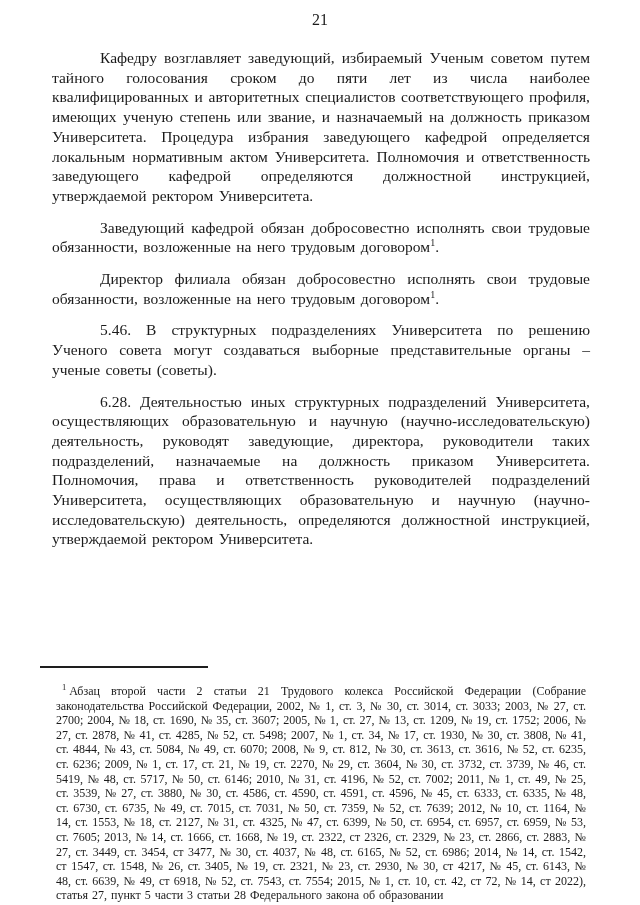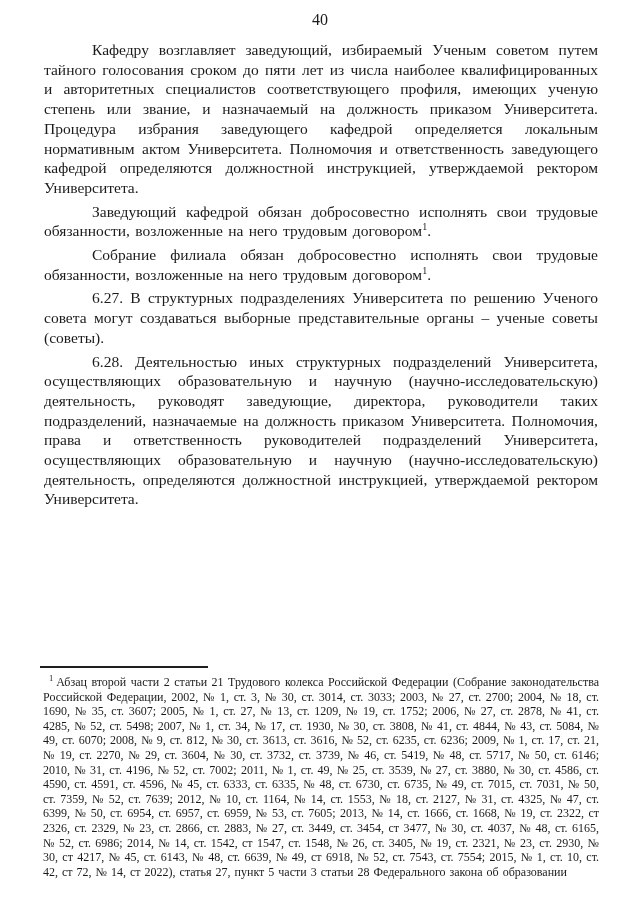--- a/index.html
+++ b/index.html
@@ -26,21 +26,21 @@
     font-size: 16px;
     line-height: 20px;
   }
   .body-text {
     position: absolute;
     top: 36px;
     left: 40px;
     width: 562px;
   }
   .para {
-    margin: 4px;
+    margin: 12px;
     font-size: 15.5px;
     line-height: 19.7px;
     text-align: justify;
     text-indent: 48px;
     word-spacing: 1.5px;
   }
   .fref {
     font-size: 10px;
     line-height: 0;
     vertical-align: super;
@@ -51,54 +51,54 @@
     left: 40px;
     width: 562px;
   }
   .footnote-separator {
     width: 168px;
     height: 0;
     border-top: 2px solid #1e1e1e;
     margin: 0 0 7px 0;
   }
   .footnote-text {
-    margin: 3px;
+    margin: 16px;
     font-size: 12px;
     line-height: 14.6px;
     text-align: justify;
     text-indent: 6px;
     word-spacing: 1px;
   }
   .footnote-text .fmark {
     font-size: 8.5px;
     line-height: 0;
     vertical-align: super;
   }
   .footnote-text .ftext {
     margin-left: 3px;
   }
 </style>
 </head>
 <body>
 
 <div class="page">
 
-  <div class="page-number">40</div>
+  <div class="page-number">21</div>
 
   <div class="body-text">
 
     <p class="para">Кафедру возглавляет заведующий, избираемый Ученым советом путем тайного голосования сроком до пяти лет из числа наиболее квалифицированных и авторитетных специалистов соответствующего профиля, имеющих ученую степень или звание, и назначаемый на должность приказом Университета. Процедура избрания заведующего кафедрой определяется локальным нормативным актом Университета. Полномочия и ответственность заведующего кафедрой определяются должностной инструкцией, утверждаемой ректором Университета.</p>
 
     <p class="para"><span>Заведующий кафедрой обязан добросовестно исполнять свои трудовые обязанности, возложенные на него трудовым договором</span><sup class="fref">1</sup><span>.</span></p>
 
 
 
-    <p class="para"><span>Собрание филиала обязан добросовестно исполнять свои трудовые обязанности, возложенные на него трудовым договором</span><sup class="fref">1</sup><span>.</span></p>
+    <p class="para"><span>Директор филиала обязан добросовестно исполнять свои трудовые обязанности, возложенные на него трудовым договором</span><sup class="fref">1</sup><span>.</span></p>
 
-    <p class="para">6.27. В структурных подразделениях Университета по решению Ученого совета могут создаваться выборные представительные органы – ученые советы (советы).</p>
+    <p class="para">5.46. В структурных подразделениях Университета по решению Ученого совета могут создаваться выборные представительные органы – ученые советы (советы).</p>
 
 
     <p class="para">6.28. Деятельностью иных структурных подразделений Университета, осуществляющих образовательную и научную (научно-исследовательскую) деятельность, руководят заведующие, директора, руководители таких подразделений, назначаемые на должность приказом Университета. Полномочия, права и ответственность руководителей подразделений Университета, осуществляющих образовательную и научную (научно-исследовательскую) деятельность, определяются должностной инструкцией, утверждаемой ректором Университета.</p>
 
   </div>
 
   <div class="footnote">
     <div class="footnote-separator"></div>
     <p class="footnote-text"><sup class="fmark">1</sup><span class="ftext">Абзац второй части 2 статьи 21 Трудового колекса Российской Федерации (Собрание законодательства Российской Федерации, 2002, № 1, ст. 3, № 30, ст. 3014, ст. 3033; 2003, № 27, ст. 2700; 2004, № 18, ст. 1690, № 35, ст. 3607; 2005, № 1, ст. 27, № 13, ст. 1209, № 19, ст. 1752; 2006, № 27, ст. 2878, № 41, ст. 4285, № 52, ст. 5498; 2007, № 1, ст. 34, № 17, ст. 1930, № 30, ст. 3808, № 41, ст. 4844, № 43, ст. 5084, № 49, ст. 6070; 2008, № 9, ст. 812, № 30, ст. 3613, ст. 3616, № 52, ст. 6235, ст. 6236; 2009, № 1, ст. 17, ст. 21, № 19, ст. 2270, № 29, ст. 3604, № 30, ст. 3732, ст. 3739, № 46, ст. 5419, № 48, ст. 5717, № 50, ст. 6146; 2010, № 31, ст. 4196, № 52, ст. 7002; 2011, № 1, ст. 49, № 25, ст. 3539, № 27, ст. 3880, № 30, ст. 4586, ст. 4590, ст. 4591, ст. 4596, № 45, ст. 6333, ст. 6335, № 48, ст. 6730, ст. 6735, № 49, ст. 7015, ст. 7031, № 50, ст. 7359, № 52, ст. 7639; 2012, № 10, ст. 1164, № 14, ст. 1553, № 18, ст. 2127, № 31, ст. 4325, № 47, ст. 6399, № 50, ст. 6954, ст. 6957, ст. 6959, № 53, ст. 7605; 2013, № 14, ст. 1666, ст. 1668, № 19, ст. 2322, ст 2326, ст. 2329, № 23, ст. 2866, ст. 2883, № 27, ст. 3449, ст. 3454, ст 3477, № 30, ст. 4037, № 48, ст. 6165, № 52, ст. 6986; 2014, № 14, ст. 1542, ст 1547, ст. 1548, № 26, ст. 3405, № 19, ст. 2321, № 23, ст. 2930, № 30, ст 4217, № 45, ст. 6143, № 48, ст. 6639, № 49, ст 6918, № 52, ст. 7543, ст. 7554; 2015, № 1, ст. 10, ст. 42, ст 72, № 14, ст 2022), статья 27, пункт 5 части 3 статьи 28 Федерального закона об образовании</span></p>
   </div>

